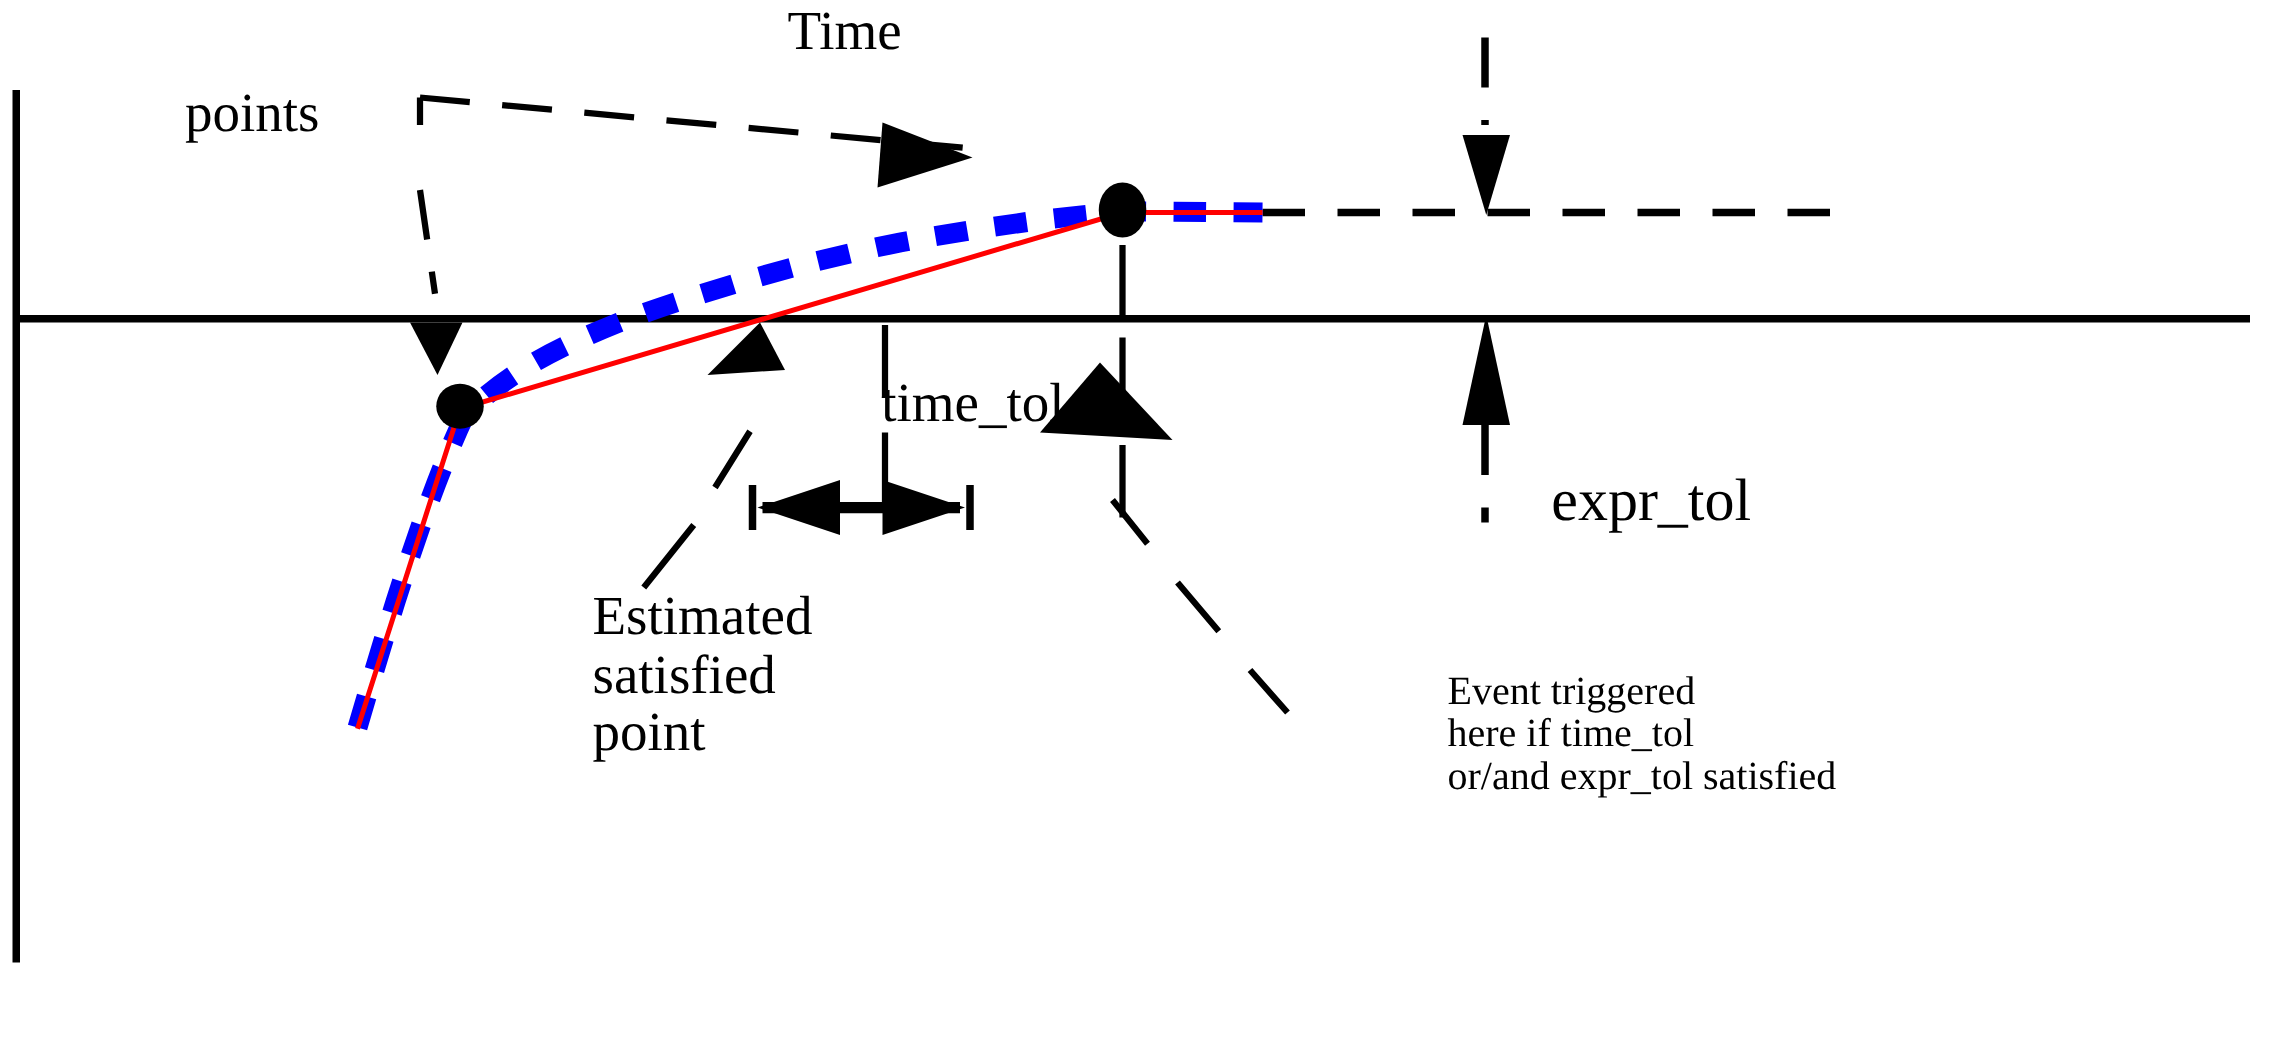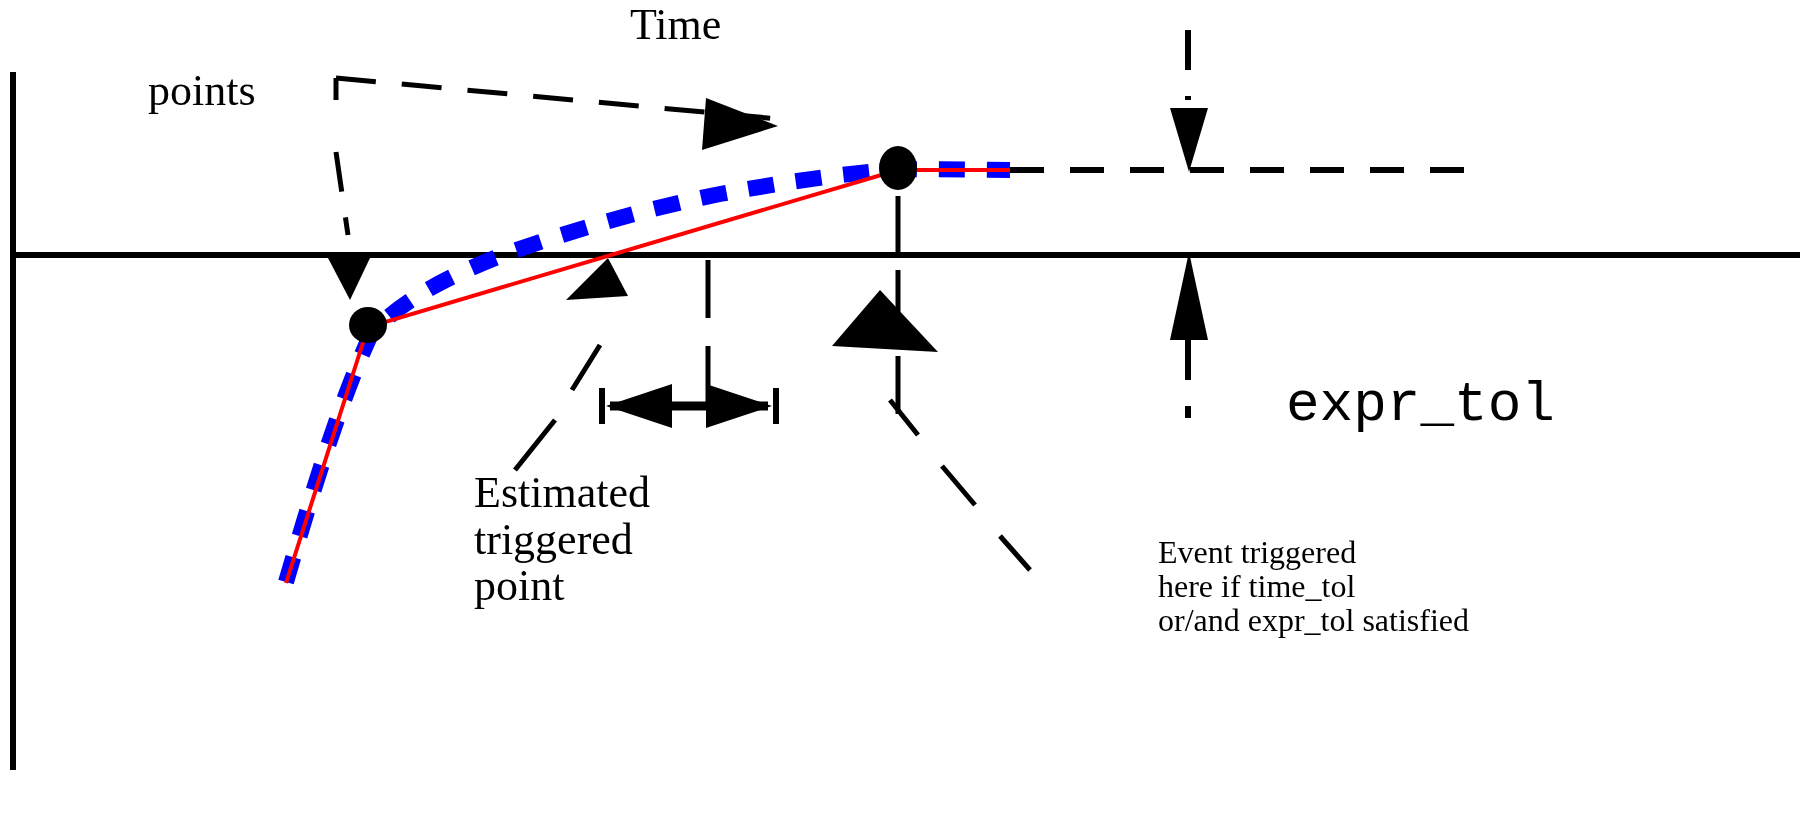--- a/index.html
+++ b/index.html
@@ -61,24 +61,25 @@
     <line x1="1188" y1="30" x2="1188" y2="100" stroke="#000" stroke-width="6" stroke-dasharray="40 26"></line>
     <polygon points="1170,108 1208,108 1189,172" fill="#000"></polygon>
     <polygon points="1170,340 1208,340 1189,252" fill="#000"></polygon>
     <line x1="1188" y1="340" x2="1188" y2="418" stroke="#000" stroke-width="6" stroke-dasharray="40 26"></line>
   </svg>
 
   <div class="lbl" style="left:630px;top:2px;font-size:44px;">Time</div>
 
   <div class="lbl" style="left:148px;top:68px;font-size:44px;">points</div>
 
+  <div class="lbl" style="left:705px;top:300px;font-size:44px;">time_tol</div>
 
-  <div class="lbl" style="left:1286px;top:376px;font-size:56px;font-family:Liberation Mono, monospace;">expr_tol</div>
+  <div class="lbl" style="left:1241px;top:376px;font-size:48px;">expr_tol</div>
 
   <div class="lbl" style="left:474px;top:470px;font-size:44px;">Estimated
-triggered
+satisfied
 point</div>
 
   <div class="lbl" style="left:1158px;top:536px;font-size:32px;">Event triggered
 here if time_tol
 or/and expr_tol satisfied</div>
 
 </div>
 
 </body></html>

